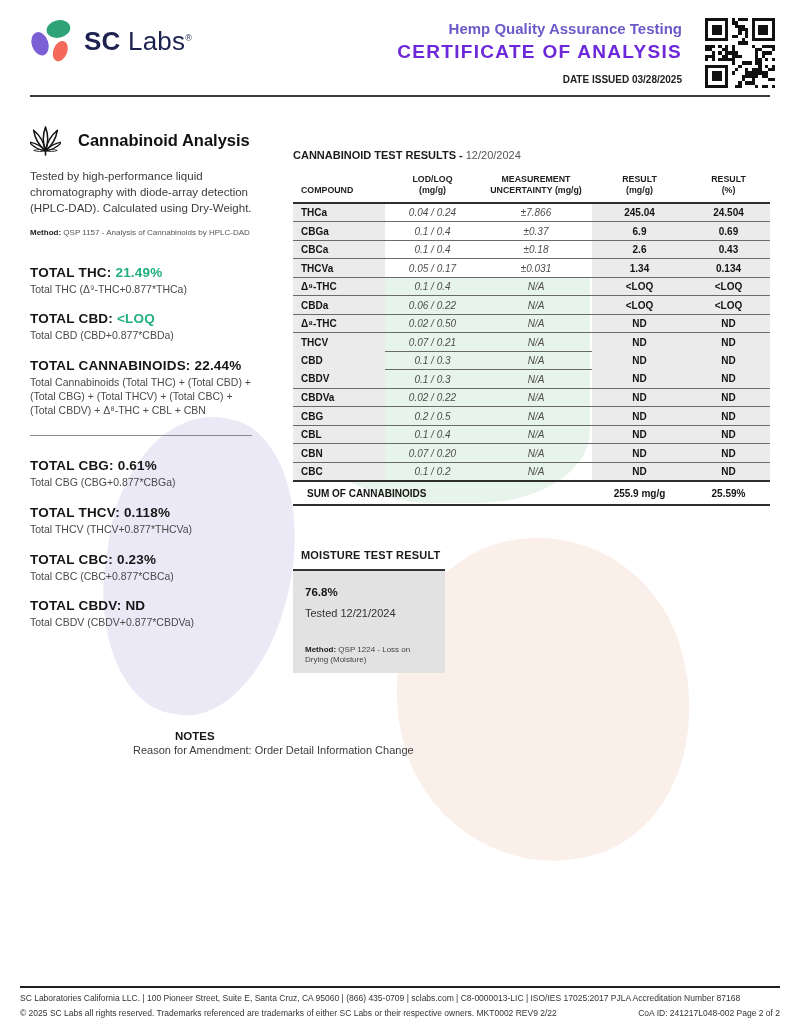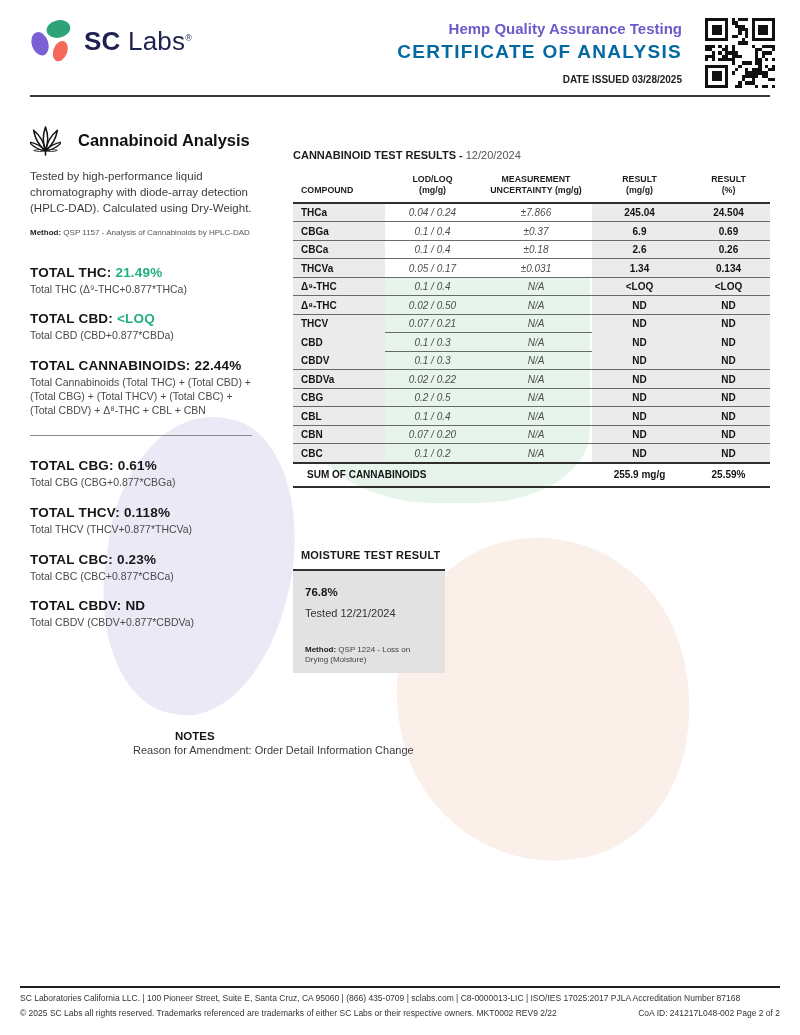--- a/index.html
+++ b/index.html
@@ -13,21 +13,21 @@
         border-radius:50% 50% 48% 52%/52% 46% 54% 48%;transform:rotate(-17deg);}
   .blob-mint{left:308px;top:263px;width:282px;height:240px;background:#E6F4EC;
         border-radius:18px 18px 40% 45%/18px 18px 30% 35%;}
   
   .hdr-logo{position:absolute;left:28px;top:18px;display:flex;align-items:center;gap:8px;z-index:2;}
   .wordmark{font-size:26px;color:#1d2150;letter-spacing:.2px;}
   .wm-bold{font-weight:800;}
   .wm-reg{font-size:9px;vertical-align:9px;}
   .hdr-right{position:absolute;right:118px;top:20px;text-align:right;z-index:2;}
   .hdr-program{font-size:15px;font-weight:700;color:#6A5BC8;}
-  .hdr-title{font-size:19px;font-weight:600;letter-spacing:1.3px;color:#0369a1;margin-top:4px;margin-left:14px;}
+  .hdr-title{font-size:19px;font-weight:600;letter-spacing:1.3px;color:#6d28d9;margin-top:4px;margin-left:14px;}
   .hdr-date{font-size:10px;font-weight:700;color:#222;margin-top:11px;}
   .qr{position:absolute;right:25px;top:18px;width:70px;height:70px;z-index:2;}
   .qr svg{width:100%;height:100%;}
   .hdr-rule{position:absolute;left:30px;right:30px;top:95px;border-top:2px solid #3a3a3a;z-index:2;}
   
   .left-col{position:absolute;left:30px;top:124px;width:247px;z-index:2;}
   .section-head{display:flex;align-items:center;gap:17px;}
   .leaf{width:31px;height:33px;flex:0 0 auto;}
   .section-title{font-size:16.5px;font-weight:700;color:#111;}
   .desc{margin-top:12px;font-size:11.5px;color:#3c3c3c;line-height:1.38;}
@@ -348,32 +348,39 @@
             <td class="c1">0.1 / 0.4</td>
             <td class="c2">±0.37</td>
             <td class="c3">6.9</td>
             <td class="c4">0.69</td>
           </tr>
           <tr>
             <td class="c0">CBCa</td>
             <td class="c1">0.1 / 0.4</td>
             <td class="c2">±0.18</td>
             <td class="c3">2.6</td>
-            <td class="c4">0.26</td>
+            <td class="c4">0.43</td>
           </tr>
           <tr>
             <td class="c0">THCVa</td>
             <td class="c1">0.05 / 0.17</td>
             <td class="c2">±0.031</td>
             <td class="c3">1.34</td>
             <td class="c4">0.134</td>
           </tr>
           <tr>
             <td class="c0">Δ⁹-THC</td>
             <td class="c1 mint">0.1 / 0.4</td>
+            <td class="c2 mint">N/A</td>
+            <td class="c3">&lt;LOQ</td>
+            <td class="c4">&lt;LOQ</td>
+          </tr>
+          <tr>
+            <td class="c0">CBDa</td>
+            <td class="c1 mint">0.06 / 0.22</td>
             <td class="c2 mint">N/A</td>
             <td class="c3">&lt;LOQ</td>
             <td class="c4">&lt;LOQ</td>
           </tr>
           <tr>
             <td class="c0">Δ⁸-THC</td>
             <td class="c1 mint">0.02 / 0.50</td>
             <td class="c2 mint">N/A</td>
             <td class="c3">ND</td>
             <td class="c4">ND</td>

